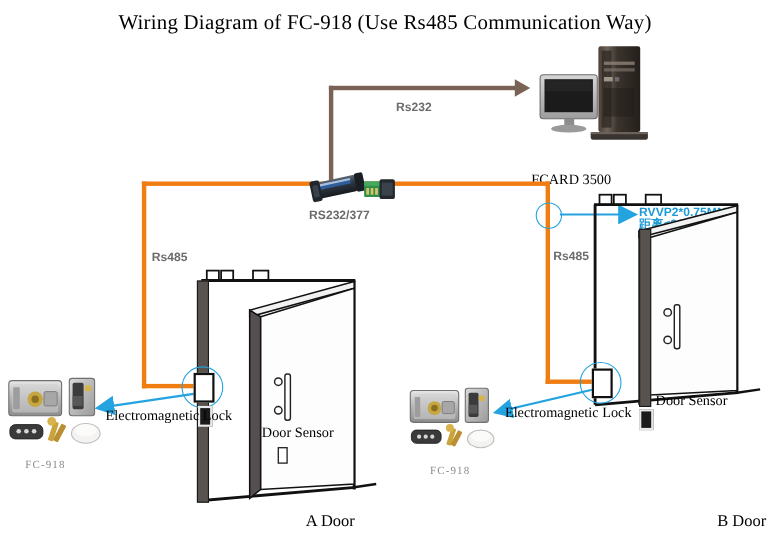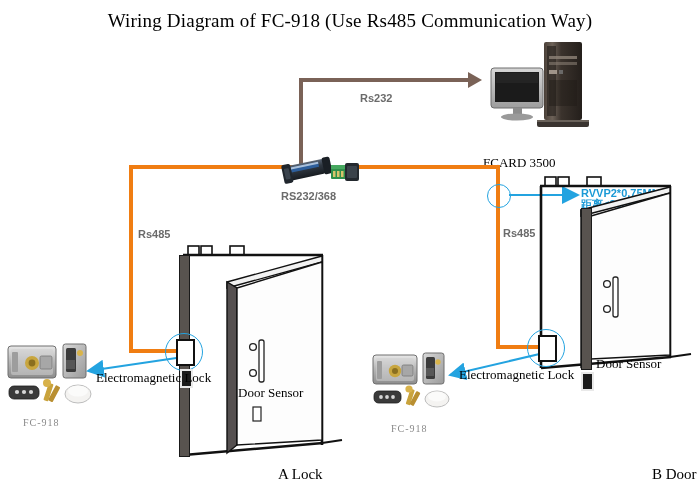--- a/index.html
+++ b/index.html
@@ -122,21 +122,21 @@
         <rect x="0" y="2" width="16" height="14" rx="1" fill="#2f8f4a"></rect>
         <rect x="0" y="2" width="16" height="4" fill="#46a85f"></rect>
         <rect x="2" y="8" width="2.5" height="6" fill="#d8c36a"></rect>
         <rect x="6" y="8" width="2.5" height="6" fill="#d8c36a"></rect>
         <rect x="10" y="8" width="2.5" height="6" fill="#d8c36a"></rect>
         <rect x="14" y="0" width="14" height="18" rx="2" fill="#23282e"></rect>
         <rect x="16" y="3" width="10" height="12" rx="1" fill="#3a424a"></rect>
       </g>
     </svg>
   </div>
-  <div class="lbl-sans" style="left:281px;top:190px;">RS232/368</div>
+  <div class="lbl-sans" style="left:281px;top:190px;">RS232/377</div>
 
   <div class="blue-circle" style="left:487px;top:184px;width:22px;height:22px;"></div>
   <svg width="700" height="496" style="pointer-events:none;">
     <defs>
       <marker id="bluearrow" markerWidth="9" markerHeight="9" refX="8" refY="4.5" orient="auto">
         <path d="M0,0 L9,4.5 L0,9 z" fill="#23a3e0"></path>
       </marker>
       <marker id="bluearrowL" markerWidth="9" markerHeight="9" refX="8" refY="4.5" orient="auto">
         <path d="M0,0 L9,4.5 L0,9 z" fill="#23a3e0"></path>
       </marker>
@@ -181,21 +181,21 @@
 
   <div class="abs" style="left:179px;top:255px;width:9px;height:200px;background:#58534f;border:1px solid #1a1a1a;"></div>
 
   <div class="abs" style="left:176px;top:339px;width:15px;height:23px;background:#fff;border:2px solid #111;"></div>
   <div class="blue-circle" style="left:165px;top:333px;width:36px;height:36px;"></div>
 
   <div class="abs" style="left:180px;top:369px;width:9px;height:15px;background:#1b1b1b;border:2px solid #e9e9e9;"></div>
 
   <div class="lbl" style="left:96px;top:371px;">Electromagnetic Lock</div>
   <div class="lbl" style="left:238px;top:386px;">Door Sensor</div>
-  <div class="lbl" style="left:278px;top:466px;font-size:15px;">A  Lock</div>
+  <div class="lbl" style="left:278px;top:466px;font-size:15px;">A  Door</div>
 
   <div class="abs" style="left:6px;top:342px;">
     <svg width="96" height="70">
       <defs>
         <linearGradient id="metalA" x1="0" y1="0" x2="0" y2="1">
           <stop offset="0%" stop-color="#e8e8e8"></stop>
           <stop offset="45%" stop-color="#b9b9b9"></stop>
           <stop offset="100%" stop-color="#8d8d8d"></stop>
         </linearGradient>
         <linearGradient id="metalB" x1="0" y1="0" x2="1" y2="1">

